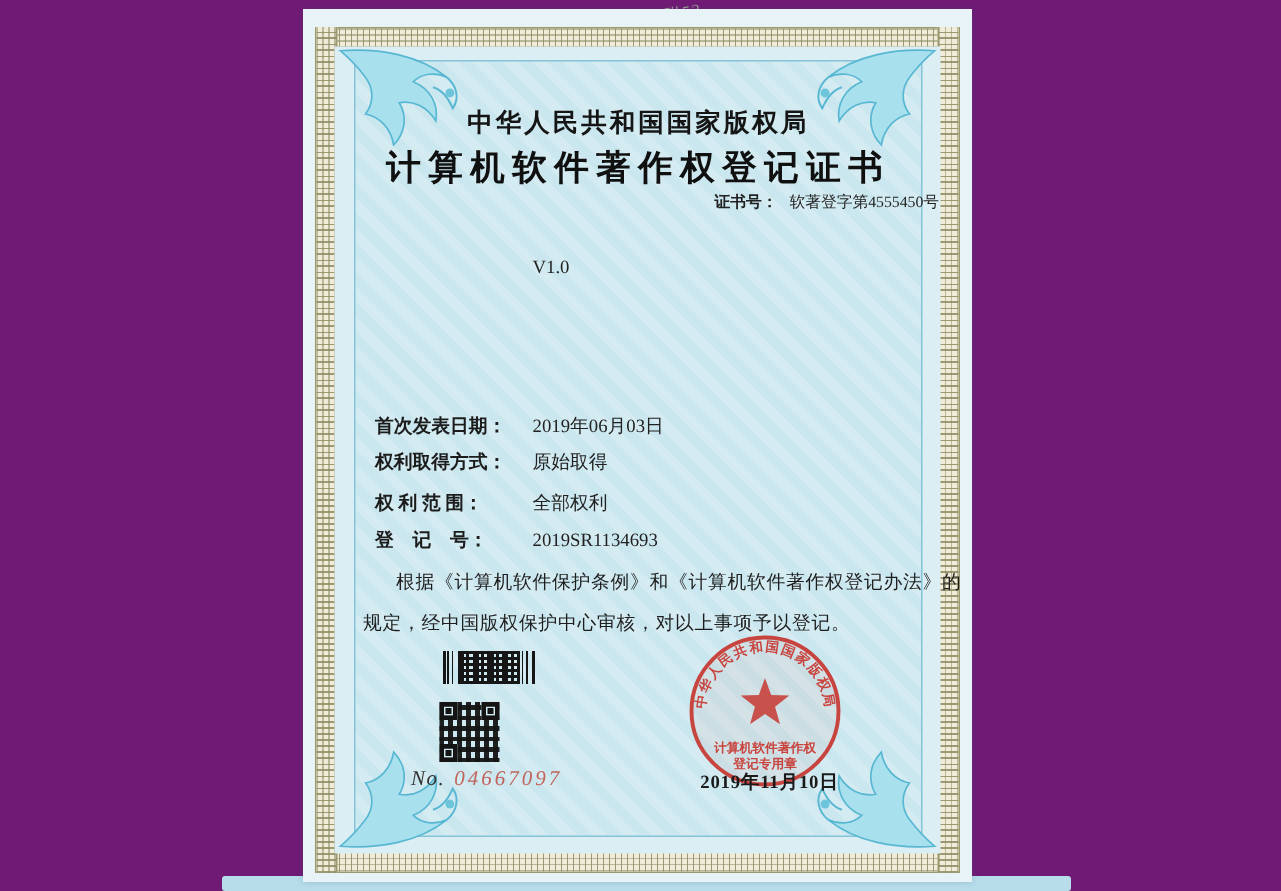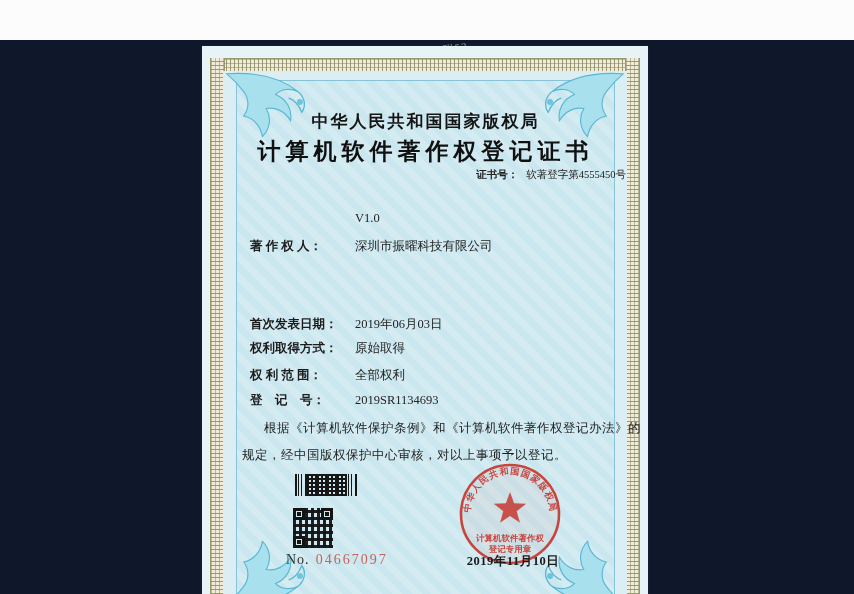--- a/index.html
+++ b/index.html
@@ -2,21 +2,21 @@
 <html><head>
 <meta charset="utf-8">
 <style>
   html,body{margin:0;padding:0;}
   body{
     width:854px;height:594px;
     background:#fcfcfc;
     font-family:"Liberation Serif","DejaVu Serif",serif;
     position:relative;overflow:hidden;
   }
-  .scan{position:absolute;inset:0;background:#0f172a;margin-top:40px;}
+  .scan{position:absolute;inset:0;background:#701a75;}
 
   .pencil-note{
     position:absolute;left:443px;top:1px;
     color:#9b9b97;font-size:11px;transform:rotate(-10deg);
     letter-spacing:1px;
   }
 
   .bottom-strip{
     position:absolute;left:148px;top:584px;width:566px;height:10px;
     background:#b7dcea;border-radius:2px;z-index:0;
@@ -110,21 +110,21 @@
     background-color:rgba(207,233,240,.4);
   }
   .finder{
     position:absolute;width:12px;height:12px;box-sizing:border-box;
     border:3px solid #141414;background:#cfe9f0;
     box-shadow:inset 0 0 0 1px #cfe9f0, inset 0 0 0 4px #141414;
   }
   .finder.tl{left:0;top:0}.finder.tr{right:0;top:0}.finder.bl{left:0;bottom:0}
 
   .serial{
-    position:absolute;left:84px;top:506px;font-size:14px;color:#333;letter-spacing:1px;
+    position:absolute;left:72px;top:506px;font-size:14px;color:#333;letter-spacing:1px;font-style:italic;
   }
   .serial .num{color:#c0645c;margin-left:6px;letter-spacing:2px;}
 
   .seal{position:absolute;left:256px;top:416px;width:104px;height:104px;}
   .issue-date{
     position:absolute;left:253px;top:507px;width:116px;text-align:center;
     font-size:12.5px;font-weight:bold;color:#1a1a1a;letter-spacing:.5px;
   }
 </style>
 </head>
@@ -170,23 +170,20 @@
 
       <div class="issuer">中华人民共和国国家版权局</div>
       <div class="title">计算机软件著作权登记证书</div>
 
       <div class="certno">
         <span class="lbl">证书号：</span><span>软著登字第4555450号</span>
       </div>
 
       <div class="fvalue2" style="top:165px">V1.0</div>
 
-      <div class="field" style="top:192px">
-        <span class="flabel">著 作 权 人：</span><span class="fvalue">深圳市振曜科技有限公司</span>
-      </div>
 
 
       <div class="field" style="top:270px">
         <span class="flabel">首次发表日期：</span><span class="fvalue">2019年06月03日</span>
       </div>
 
       <div class="field" style="top:294px">
         <span class="flabel">权利取得方式：</span><span class="fvalue">原始取得</span>
       </div>
 

